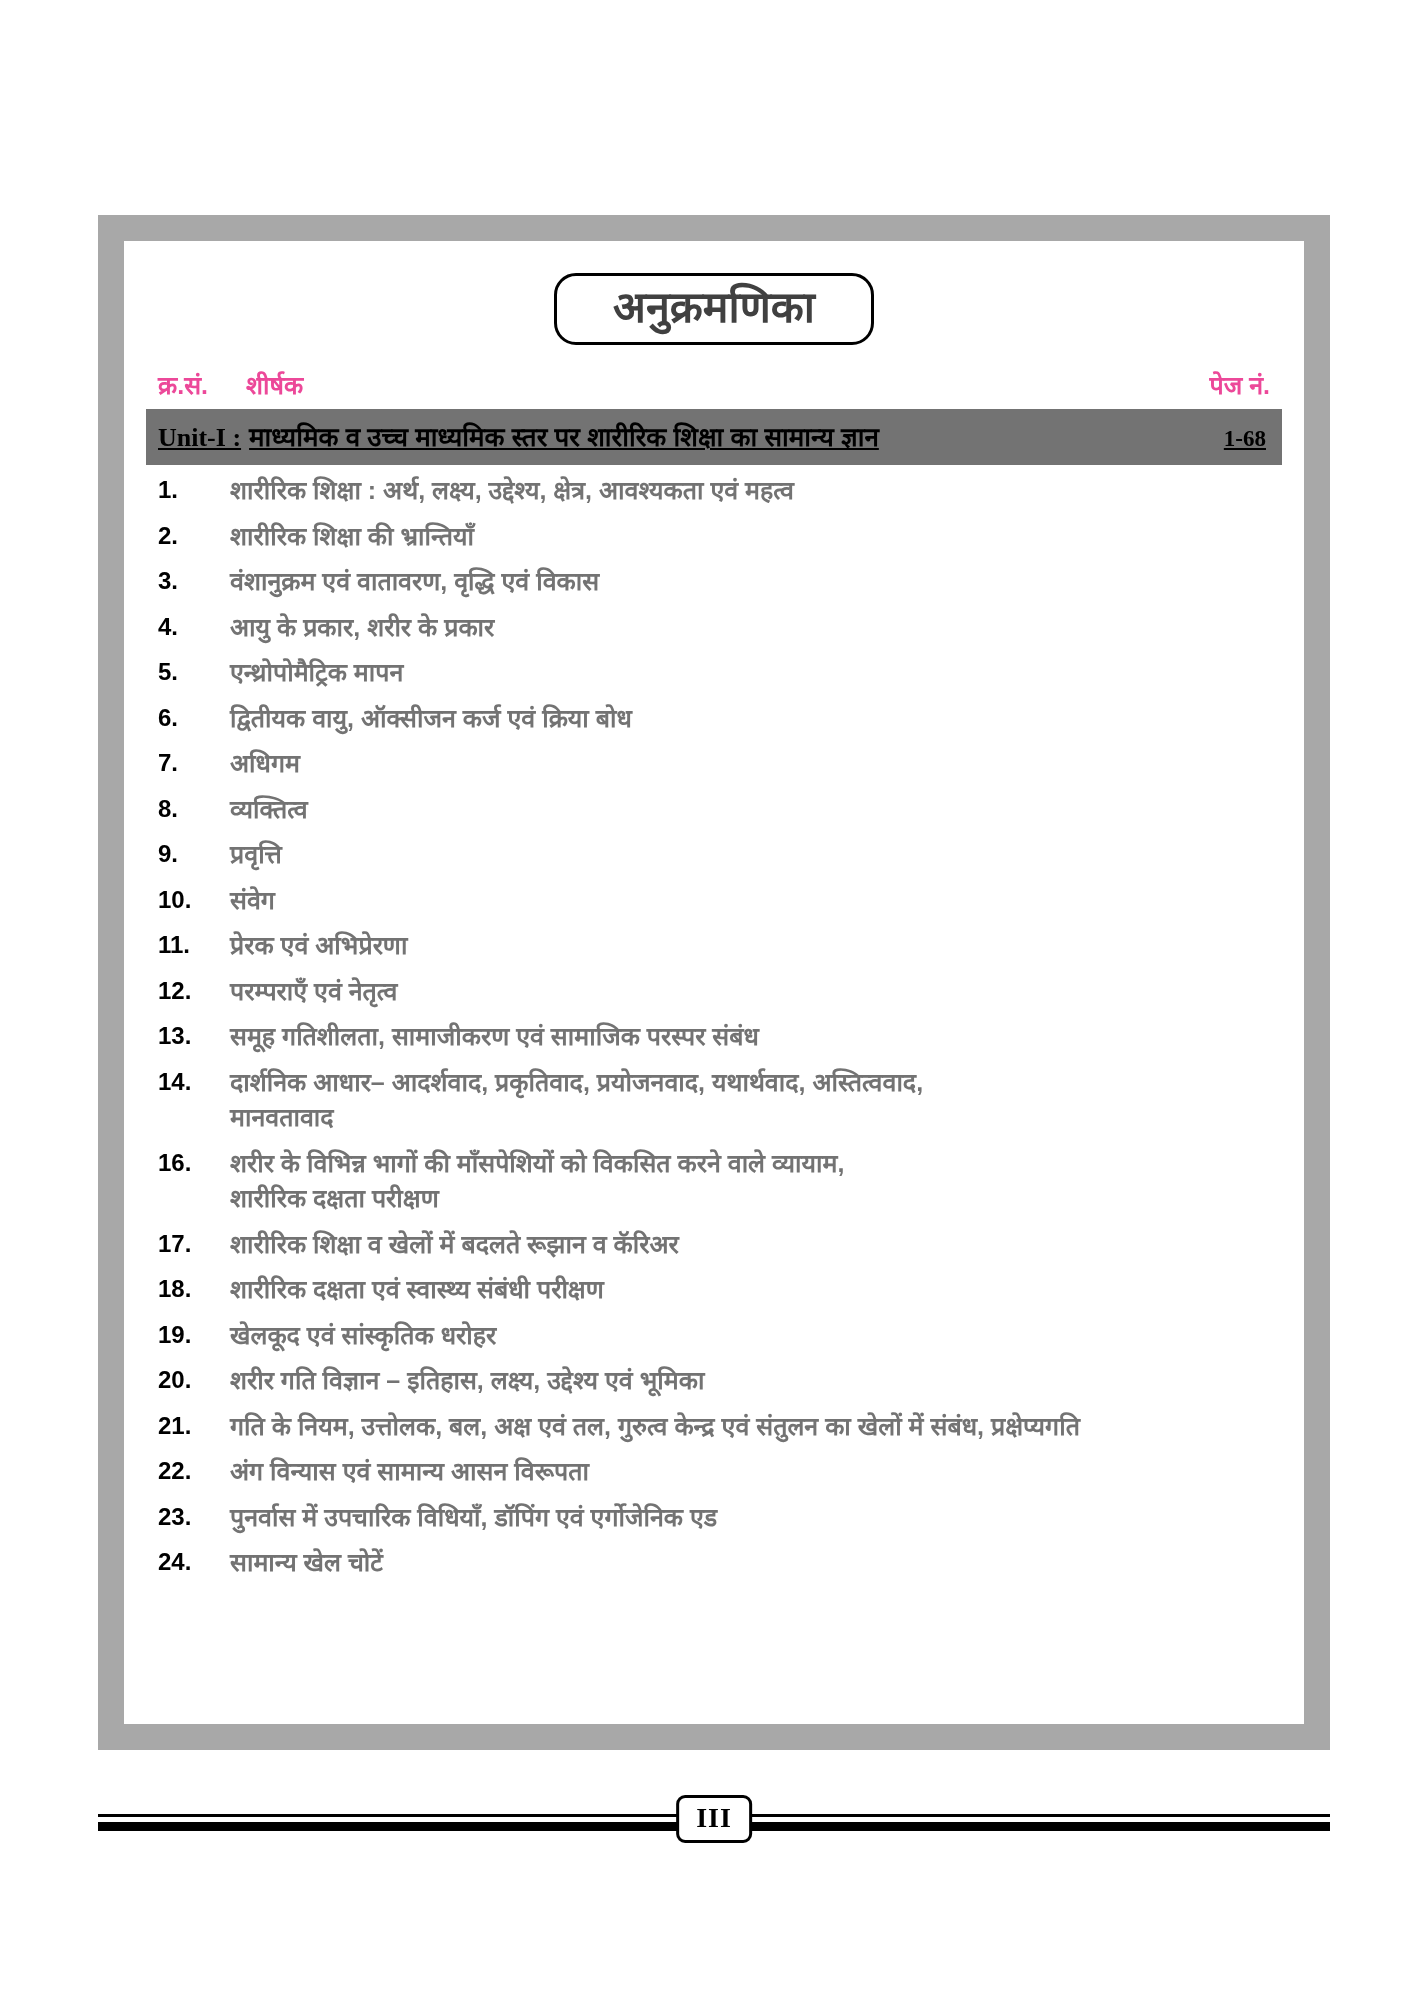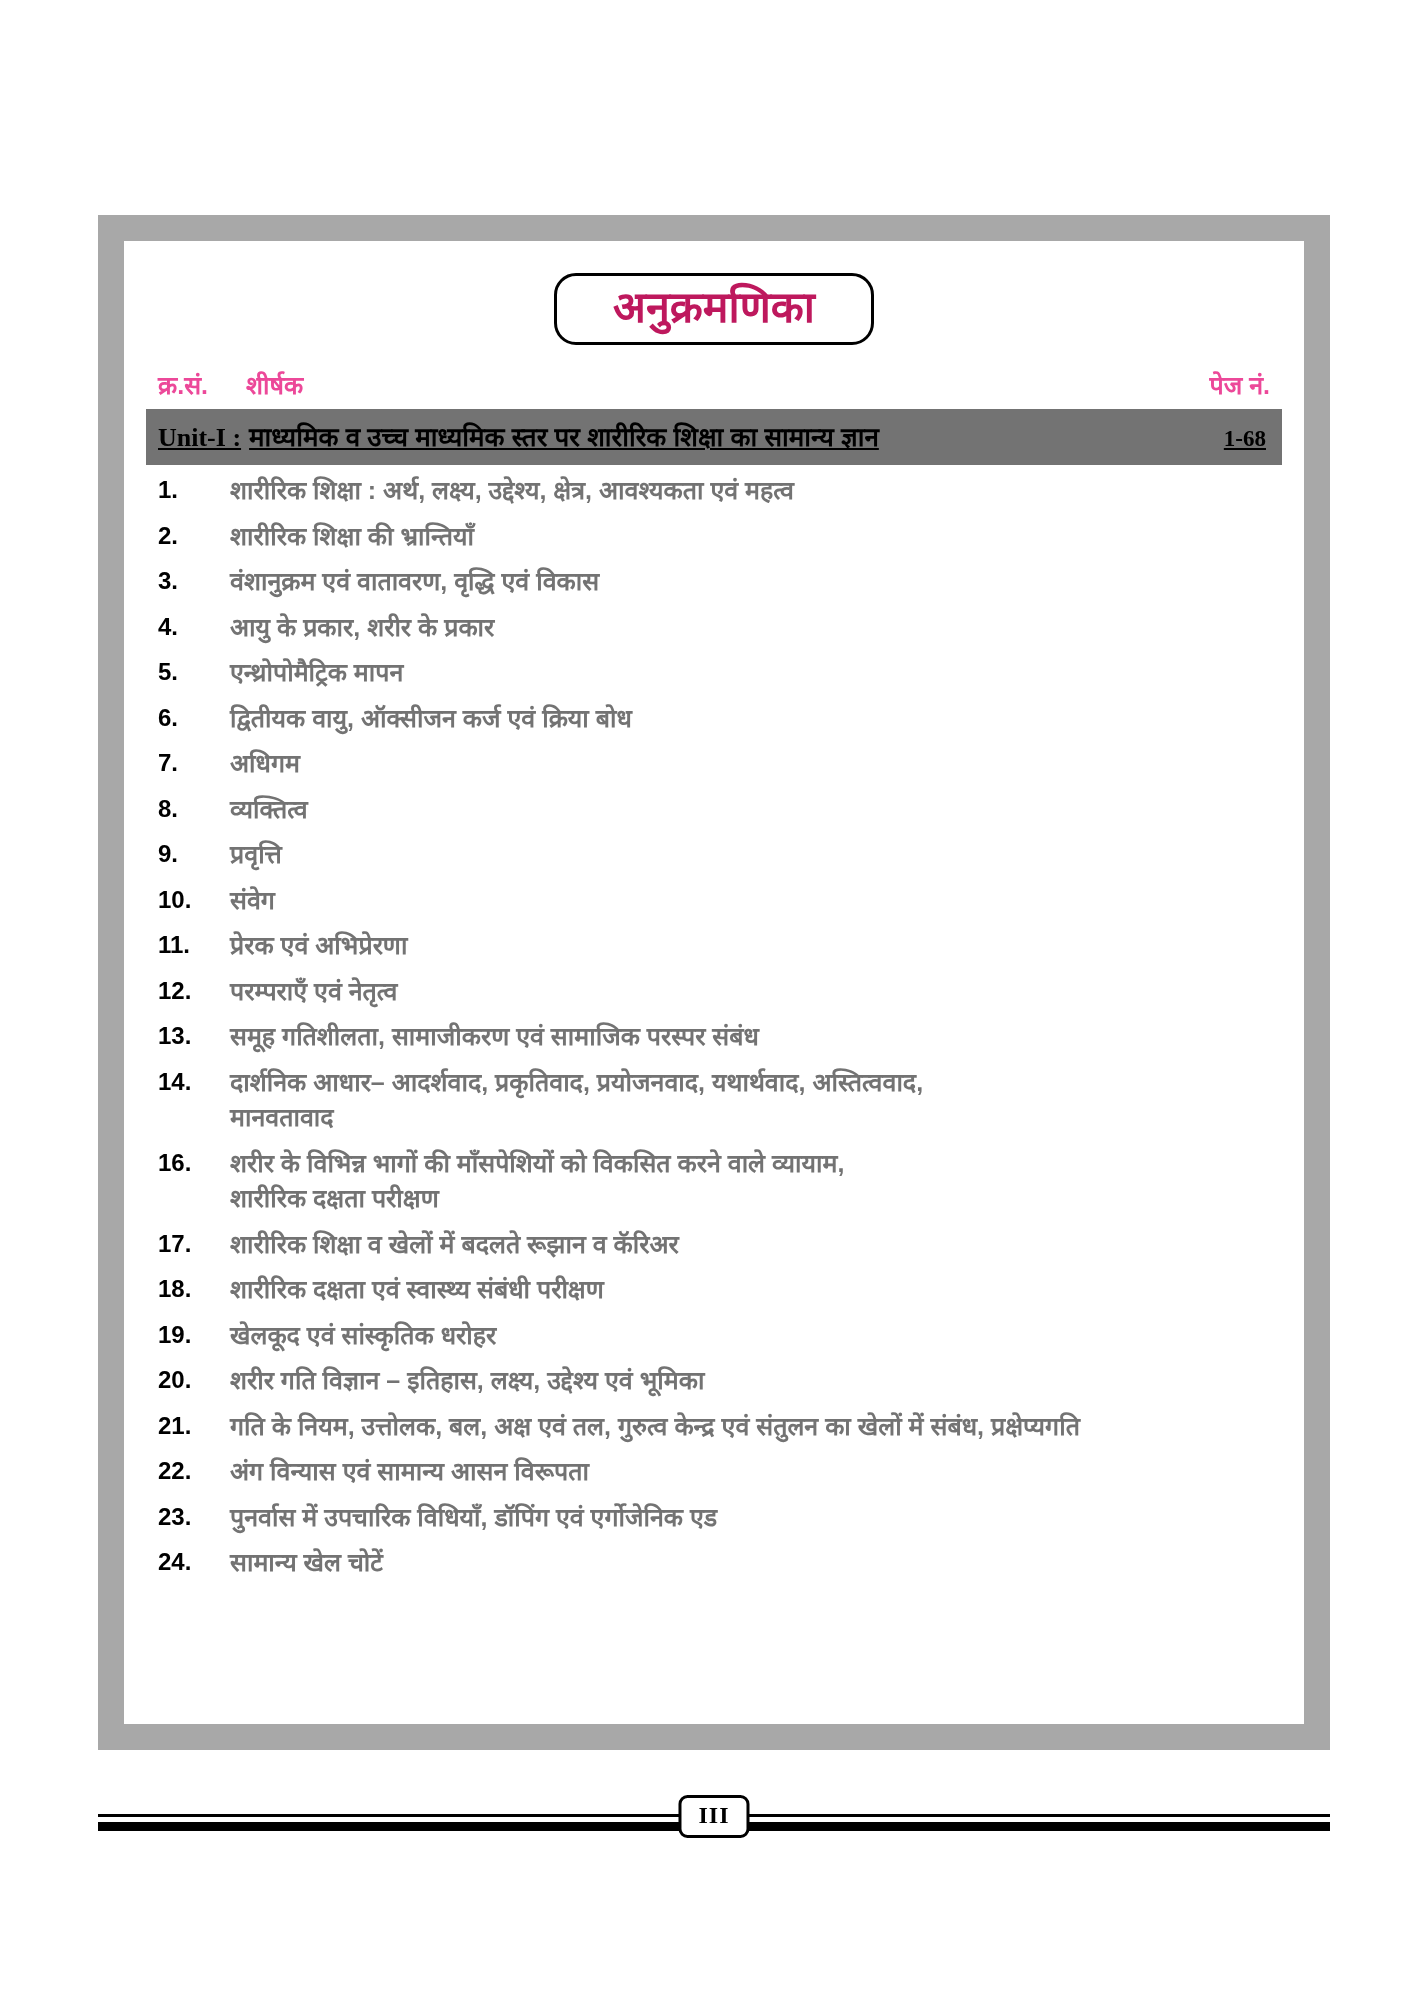--- a/index.html
+++ b/index.html
@@ -49,21 +49,21 @@
     border: 3px solid #000000;
     border-radius: 22px;
     padding: 7px 56px 11px 56px;
     background: #ffffff;
   }
   .title-text {
     font-family: "Liberation Sans", "DejaVu Sans", sans-serif;
     font-size: 43px;
     font-weight: 700;
     line-height: 1.12;
-    color: #be185d;
+    color: #404040;
     white-space: nowrap;
   }
 
   
   .col-header {
     display: flex;
     align-items: baseline;
     font-family: "Liberation Sans", "DejaVu Sans", sans-serif;
     font-size: 25px;
     font-weight: 700;
@@ -163,21 +163,21 @@
     top: 5px;
     transform: translateX(-50%);
     background: #ffffff;
     border: 3px solid #000;
     border-radius: 9px;
     padding: 3px 17px 5px 17px;
     z-index: 3;
   }
   .footer-pagenum {
     font-family: "Liberation Serif", "DejaVu Serif", serif;
-    font-size: 24px;
+    font-size: 28px;
     font-weight: 700;
     letter-spacing: 1px;
     color: #000;
     line-height: 1.2;
   }
 </style>
 </head>
 <body>
 
 <div class="page-frame">

